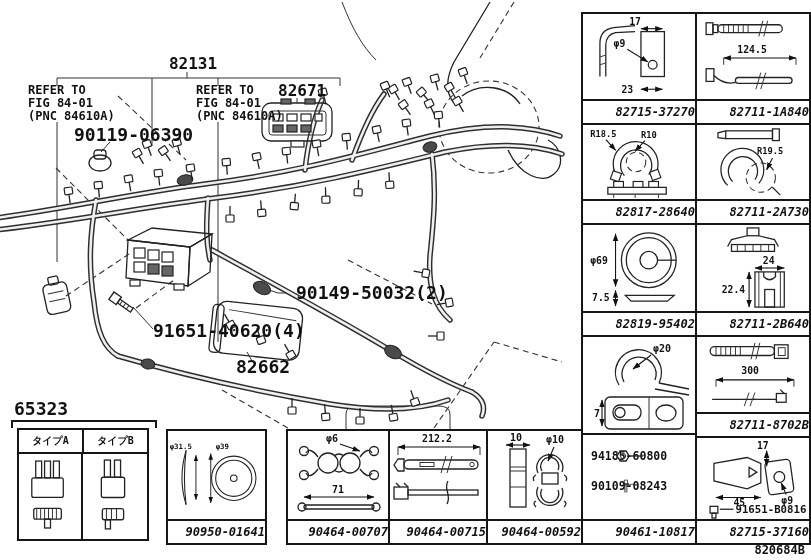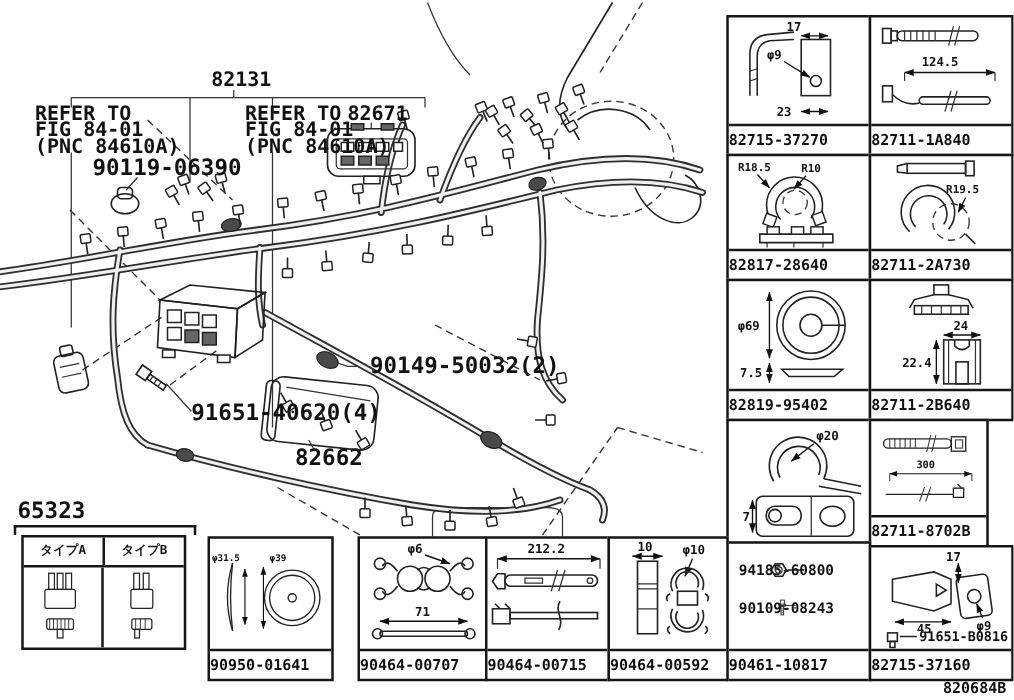--- a/index.html
+++ b/index.html
@@ -1,25 +1,25 @@
 <!DOCTYPE html>
 <html><head>
 <meta charset="utf-8">
 <style>
   html,body{margin:0;padding:0;background:#fff;}
   .page{position:relative;width:811px;height:560px;background:#fff;overflow:hidden;
         font-family:"DejaVu Sans Mono",monospace;color:#111;}
   .cell{position:absolute;border:2px solid #161616;background:#fff;display:flex;flex-direction:column;box-sizing:border-box;}
   .cell .img{flex:1;position:relative;overflow:hidden;}
   .cell .img svg{position:absolute;left:0;top:0;width:100%;height:100%;}
-  .pn{border-top:2px solid #161616;height:22px;line-height:22px;text-align:left;
-      font-weight:700;font-size:12px;white-space:nowrap;}
+  .pn{border-top:2px solid #161616;height:22px;line-height:22px;text-align:right;
+      font-weight:700;font-size:12px;white-space:nowrap;font-style:italic;}
   .lbl{position:absolute;font-weight:700;font-size:18px;white-space:pre-line;line-height:13px;}
   .lbl.big{font-size:16px;}
-  .lbl.refer{font-size:16px;}
+  .lbl.refer{font-size:12px;}
   svg .ln{stroke:#222;stroke-width:1.3;fill:none;}
   svg .thin{stroke:#333;stroke-width:1;fill:none;}
   svg .dsh{stroke:#333;stroke-width:1.1;fill:none;stroke-dasharray:6 4;}
   svg .tubeO{stroke:#2e2e2e;stroke-width:5.5;fill:none;stroke-linecap:round;}
   svg .tubeI{stroke:#efefef;stroke-width:2.6;fill:none;stroke-linecap:round;}
   svg .cn{fill:#fff;stroke:#222;stroke-width:1.2;}
   svg .cnf{fill:#666;stroke:#222;stroke-width:1.2;}
   svg .clp{fill:#4a4a4a;stroke:#222;stroke-width:1;}
   svg text.dim{font:700 10px "DejaVu Sans Mono",monospace;fill:#111;}
   svg text.dimS{font:700 9px "DejaVu Sans Mono",monospace;fill:#111;}
@@ -349,21 +349,21 @@
       <path class="thin" d="M58,60 L58,92"></path>
       <rect class="ln" x="22" y="68" width="28" height="15" rx="7" fill="#fff"></rect>
       <circle class="ln" cx="29" cy="75.5" r="5"></circle>
       <ellipse class="ln" cx="75" cy="76" rx="10" ry="8" fill="#fff"></ellipse>
       <text class="dim" x="3" y="80">7</text>
       <line class="dml" x1="11" y1="63" x2="11" y2="89" marker-start="url(#ar)" marker-end="url(#ar)"></line>
     </svg>
       </div>
   </div>
 
-  <div class="cell" style="left:695px;top:335px;width:96px;height:103px">
+  <div class="cell" style="left:695px;top:335px;width:116px;height:103px">
     <div class="img">
         <svg viewBox="0 0 112 77">
       <rect class="ln" x="12" y="10" width="66" height="9" rx="4.5" fill="#fff"></rect>
       <path class="thin" d="M18,10 L18,19 M23,10 L23,19 M28,10 L28,19 M33,10 L33,19 M38,10 L38,19 M43,10 L43,19"></path>
       <path class="thin" d="M58,6 L54,23 M63,6 L59,23"></path>
       <rect class="ln" x="78" y="8" width="14" height="14" fill="#fff"></rect>
       <rect class="thin" x="82" y="11" width="7" height="8" fill="#fff"></rect>
       <text class="dim" x="44" y="38">300</text>
       <line class="dml" x1="18" y1="44" x2="98" y2="44" marker-start="url(#ar)" marker-end="url(#ar)"></line>
       <path class="thin" d="M18,44 L18,51 M98,44 L98,51"></path>
@@ -499,21 +499,21 @@
       <rect class="ln" x="54" y="42" width="16" height="11" fill="#fff"></rect>
       <path class="ln" d="M50,56 A13,13 0 1 0 74,57"></path>
       <path class="ln" d="M54,58 A9,9 0 1 0 70,59"></path>
       <path class="ln" d="M48,44 Q44,46 46,50 M76,44 Q80,46 78,50 M48,70 Q44,72 48,76 M76,70 Q80,72 76,76"></path>
     </svg>
       </div>
     <div class="pn">90464-00592</div>
   </div>
 
   <div style="position:absolute;left:11px;top:420px;width:146px;height:8px;border-top:2px solid #161616;border-left:2px solid #161616;border-right:2px solid #161616;box-sizing:border-box"></div>
-  <div class="cell" style="left:17px;top:428px;width:132px;height:92px">
+  <div class="cell" style="left:17px;top:428px;width:132px;height:113px">
     <div class="hdr">
       <div>タイプA</div>
       <div>タイプB</div>
     </div>
     <div class="img" style="display:flex">
       <svg viewBox="0 0 63 84" style="position:static;width:50%;height:100%;border-right:2px solid #161616;box-sizing:border-box">
         <rect class="ln" x="17" y="6" width="6" height="17" fill="#fff"></rect>
         <rect class="ln" x="26" y="6" width="6" height="17" fill="#fff"></rect>
         <rect class="ln" x="35" y="6" width="6" height="17" fill="#fff"></rect>
         <rect class="ln" x="13" y="23" width="32" height="20" rx="2" fill="#fff"></rect>

